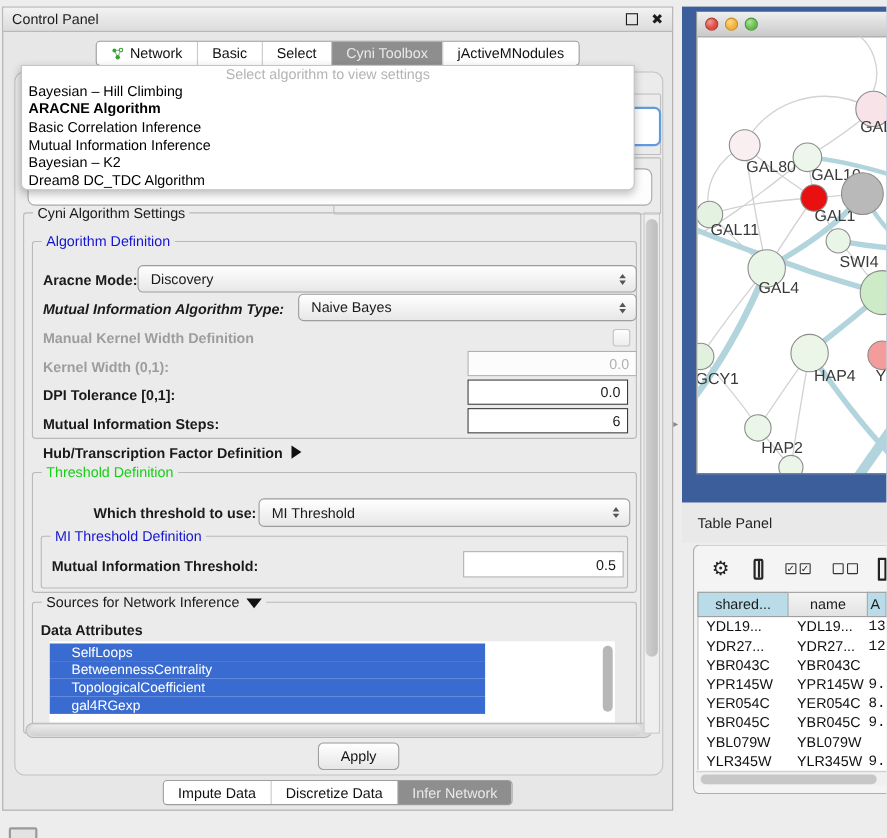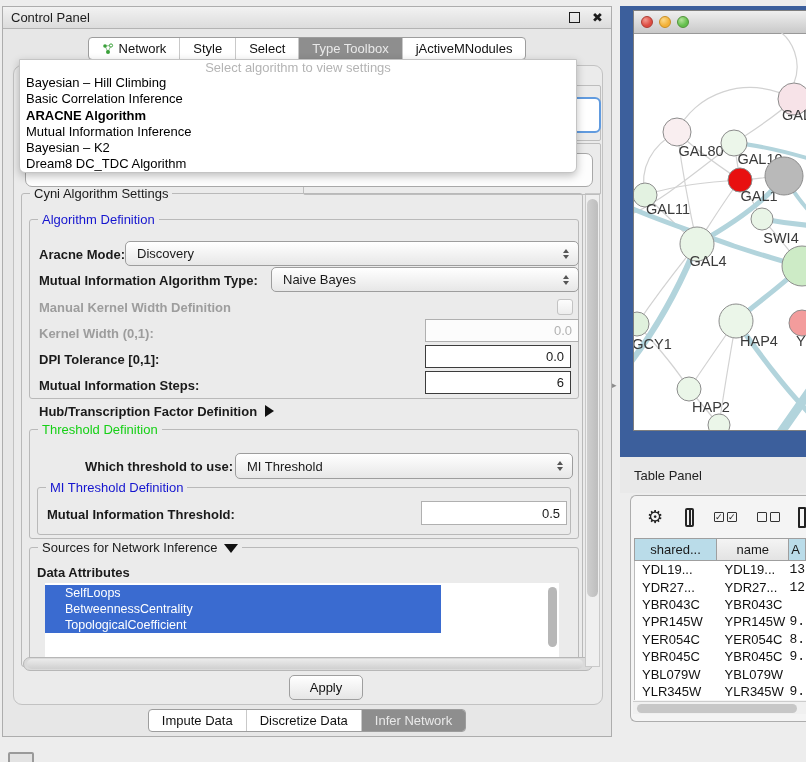--- a/index.html
+++ b/index.html
@@ -168,40 +168,40 @@
             <line x1="3" y1="3" x2="6" y2="9" stroke="#8bbd8b" stroke-width="1"></line>
             <line x1="9" y1="2.5" x2="6" y2="9" stroke="#8bbd8b" stroke-width="1"></line>
             <circle cx="3" cy="3" r="1.8" fill="#3aa13a"></circle>
             <circle cx="9" cy="2.5" r="1.6" fill="#fff" stroke="#3aa13a" stroke-width="1"></circle>
             <circle cx="6" cy="9" r="2" fill="#3aa13a"></circle>
           </svg>
         </span>
         <span>Network</span>
       </div>
       <div class="tab">
-          <span>Style</span>
+          <span>Basic</span>
         </div>
       <div class="tab">
           <span>Select</span>
         </div>
       <div class="tab sel">
-          <span>Type Toolbox</span>
+          <span>Cyni Toolbox</span>
         </div>
       <div class="tab">
           <span>jActiveMNodules</span>
         </div>
     </div>
   </div>
 
   <div class="algo-popup abs">
     <div class="algo-placeholder">Select algorithm to view settings</div>
     <div>
         <div class="algo-option">Bayesian – Hill Climbing</div>
+        <div class="algo-option hl">ARACNE Algorithm</div>
         <div class="algo-option">Basic Correlation Inference</div>
-        <div class="algo-option hl">ARACNE Algorithm</div>
         <div class="algo-option">Mutual Information Inference</div>
         <div class="algo-option">Bayesian – K2</div>
         <div class="algo-option">Dream8 DC_TDC Algorithm</div>
       </div>
   </div>
 
   <div class="groupbox abs" style="left:18px;top:186px;width:562px;height:474px;">
     <span class="grouplabel">Cyni Algorithm Settings</span>
   </div>
   <div class="vscroll abs" style="left:582px;top:186px;width:15px;height:474px;">
@@ -214,21 +214,21 @@
 
   <span class="flabel" style="left:36px;top:240px;">Aracne Mode:</span>
   <div class="combo" style="left:122px;top:234px;width:454px;height:25px;">
     <span>Discovery</span>
     <span class="arrows">
         <span class="up"></span>
         <span class="dn"></span>
       </span>
   </div>
 
-  <span class="flabel" style="left:36px;top:266px;">Mutual Information Algorithm Type:</span>
+  <span class="flabel" style="left:36px;top:266px;font-style:italic;">Mutual Information Algorithm Type:</span>
   <div class="combo" style="left:268px;top:260px;width:308px;height:25px;">
     <span>Naive Bayes</span>
     <span class="arrows">
         <span class="up"></span>
         <span class="dn"></span>
       </span>
   </div>
 
   <span class="flabel dis" style="left:36px;top:293px;">Manual Kernel Width Definition</span>
   <span class="checkbox" style="left:554px;top:292px;"></span>
@@ -276,20 +276,21 @@
     <span class="grouplabel">
       <span>Sources for Network Inference</span><span class="tri-down"></span>
     </span>
   </div>
   <span class="flabel" style="left:34px;top:558px;">Data Attributes</span>
   <div class="attr-list abs" style="left:42px;top:576px;width:514px;height:74px;">
     <div style="padding-top:2px;">
         <div class="attr-item sel">SelfLoops</div>
         <div class="attr-item sel">BetweennessCentrality</div>
         <div class="attr-item sel">TopologicalCoefficient</div>
+        <div class="attr-item sel">gal4RGexp</div>
       </div>
     <div class="attr-scroll"></div>
   </div>
 
   <div class="hscroll-track abs" style="left:20px;top:650px;width:570px;height:14px;">
     <div class="thumb"></div>
   </div>
 
   <div class="apply-btn" style="left:266px;top:668px;">
     <span>Apply</span>

